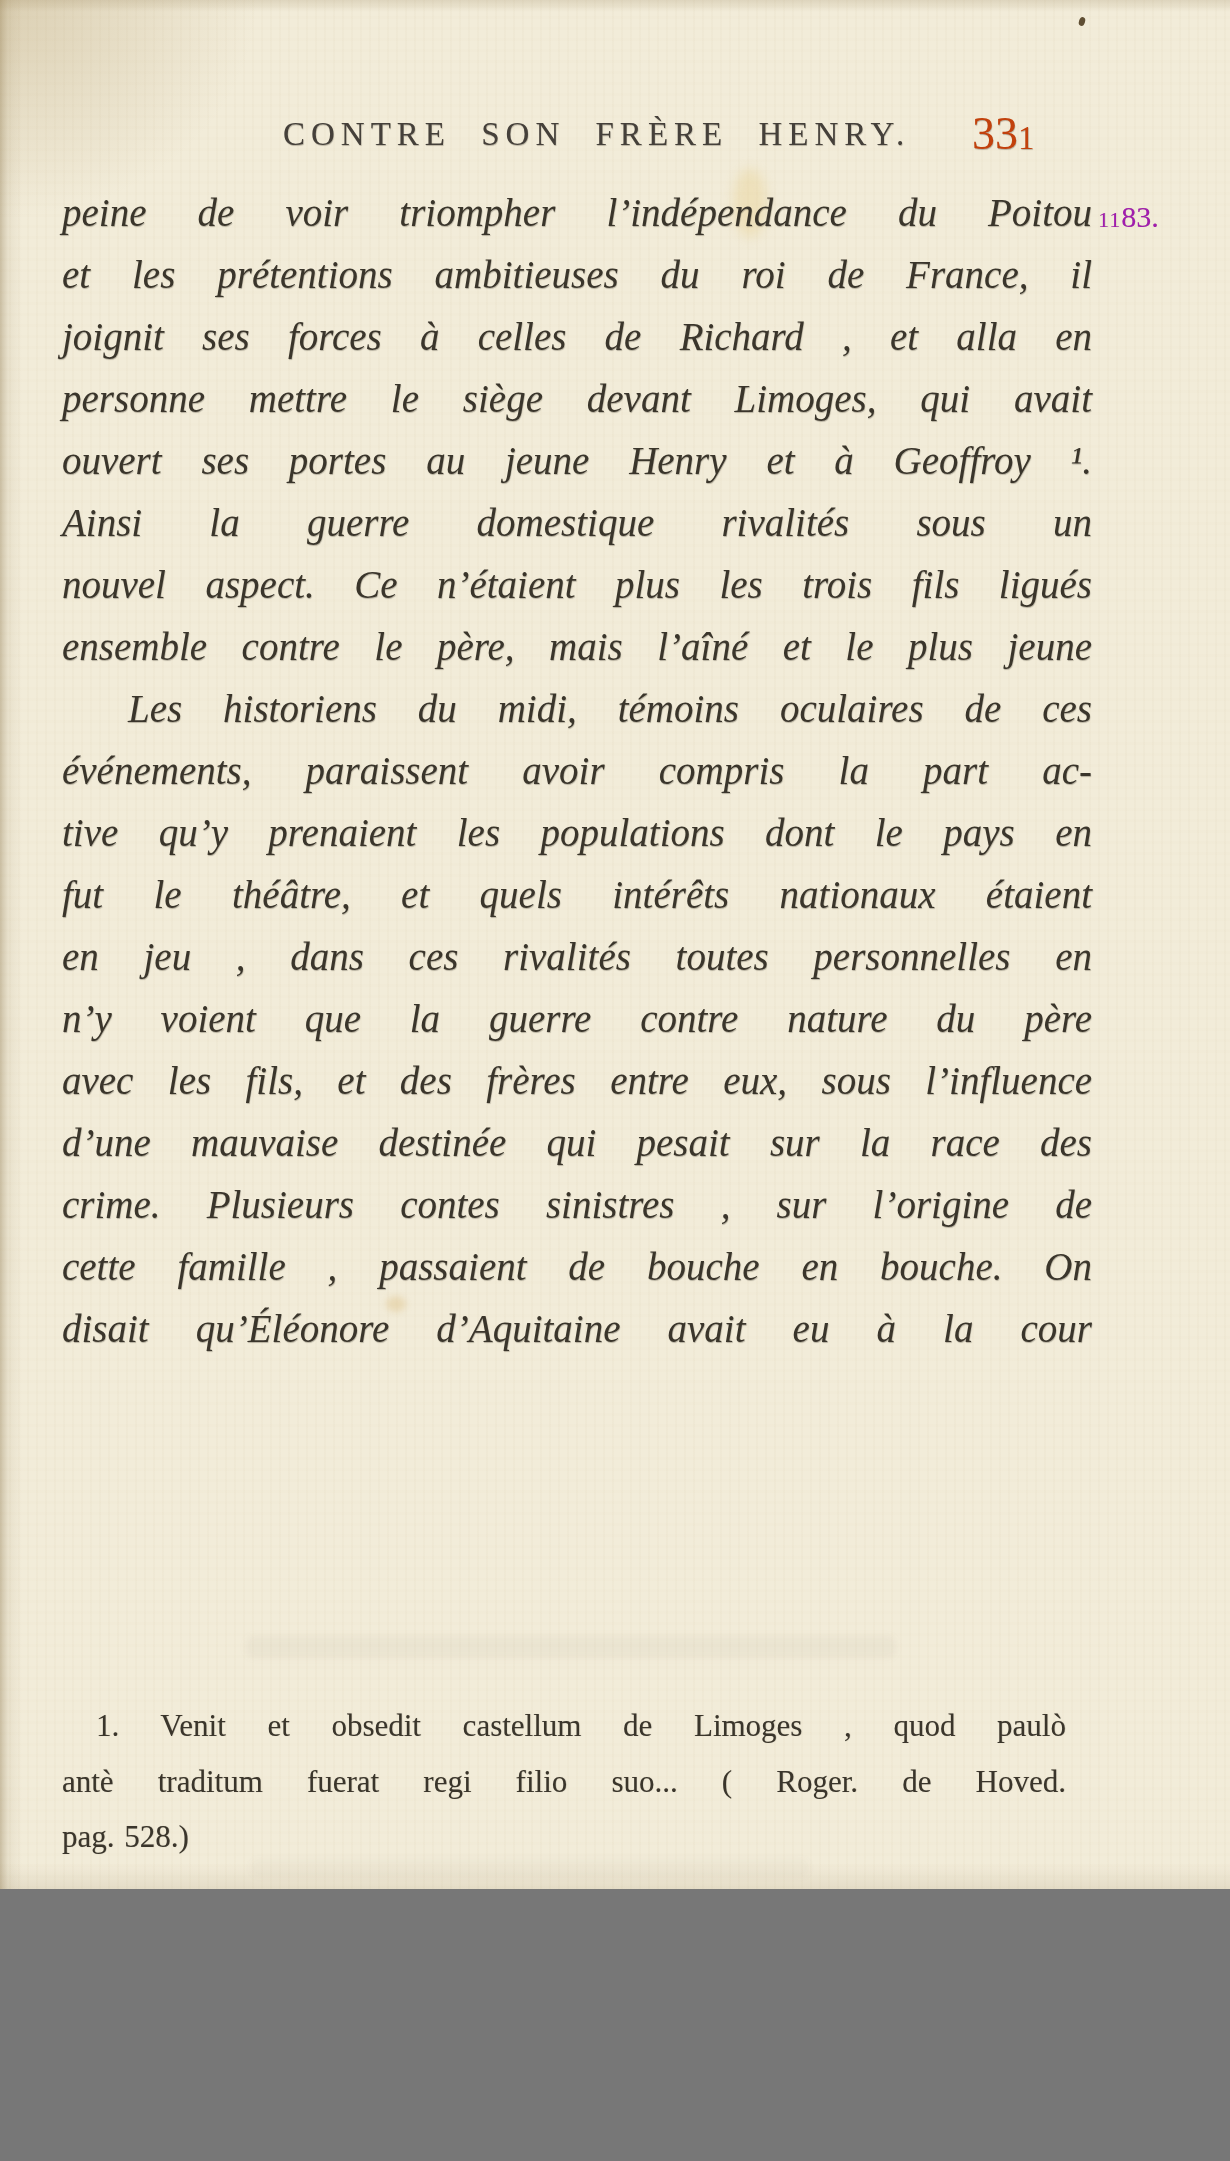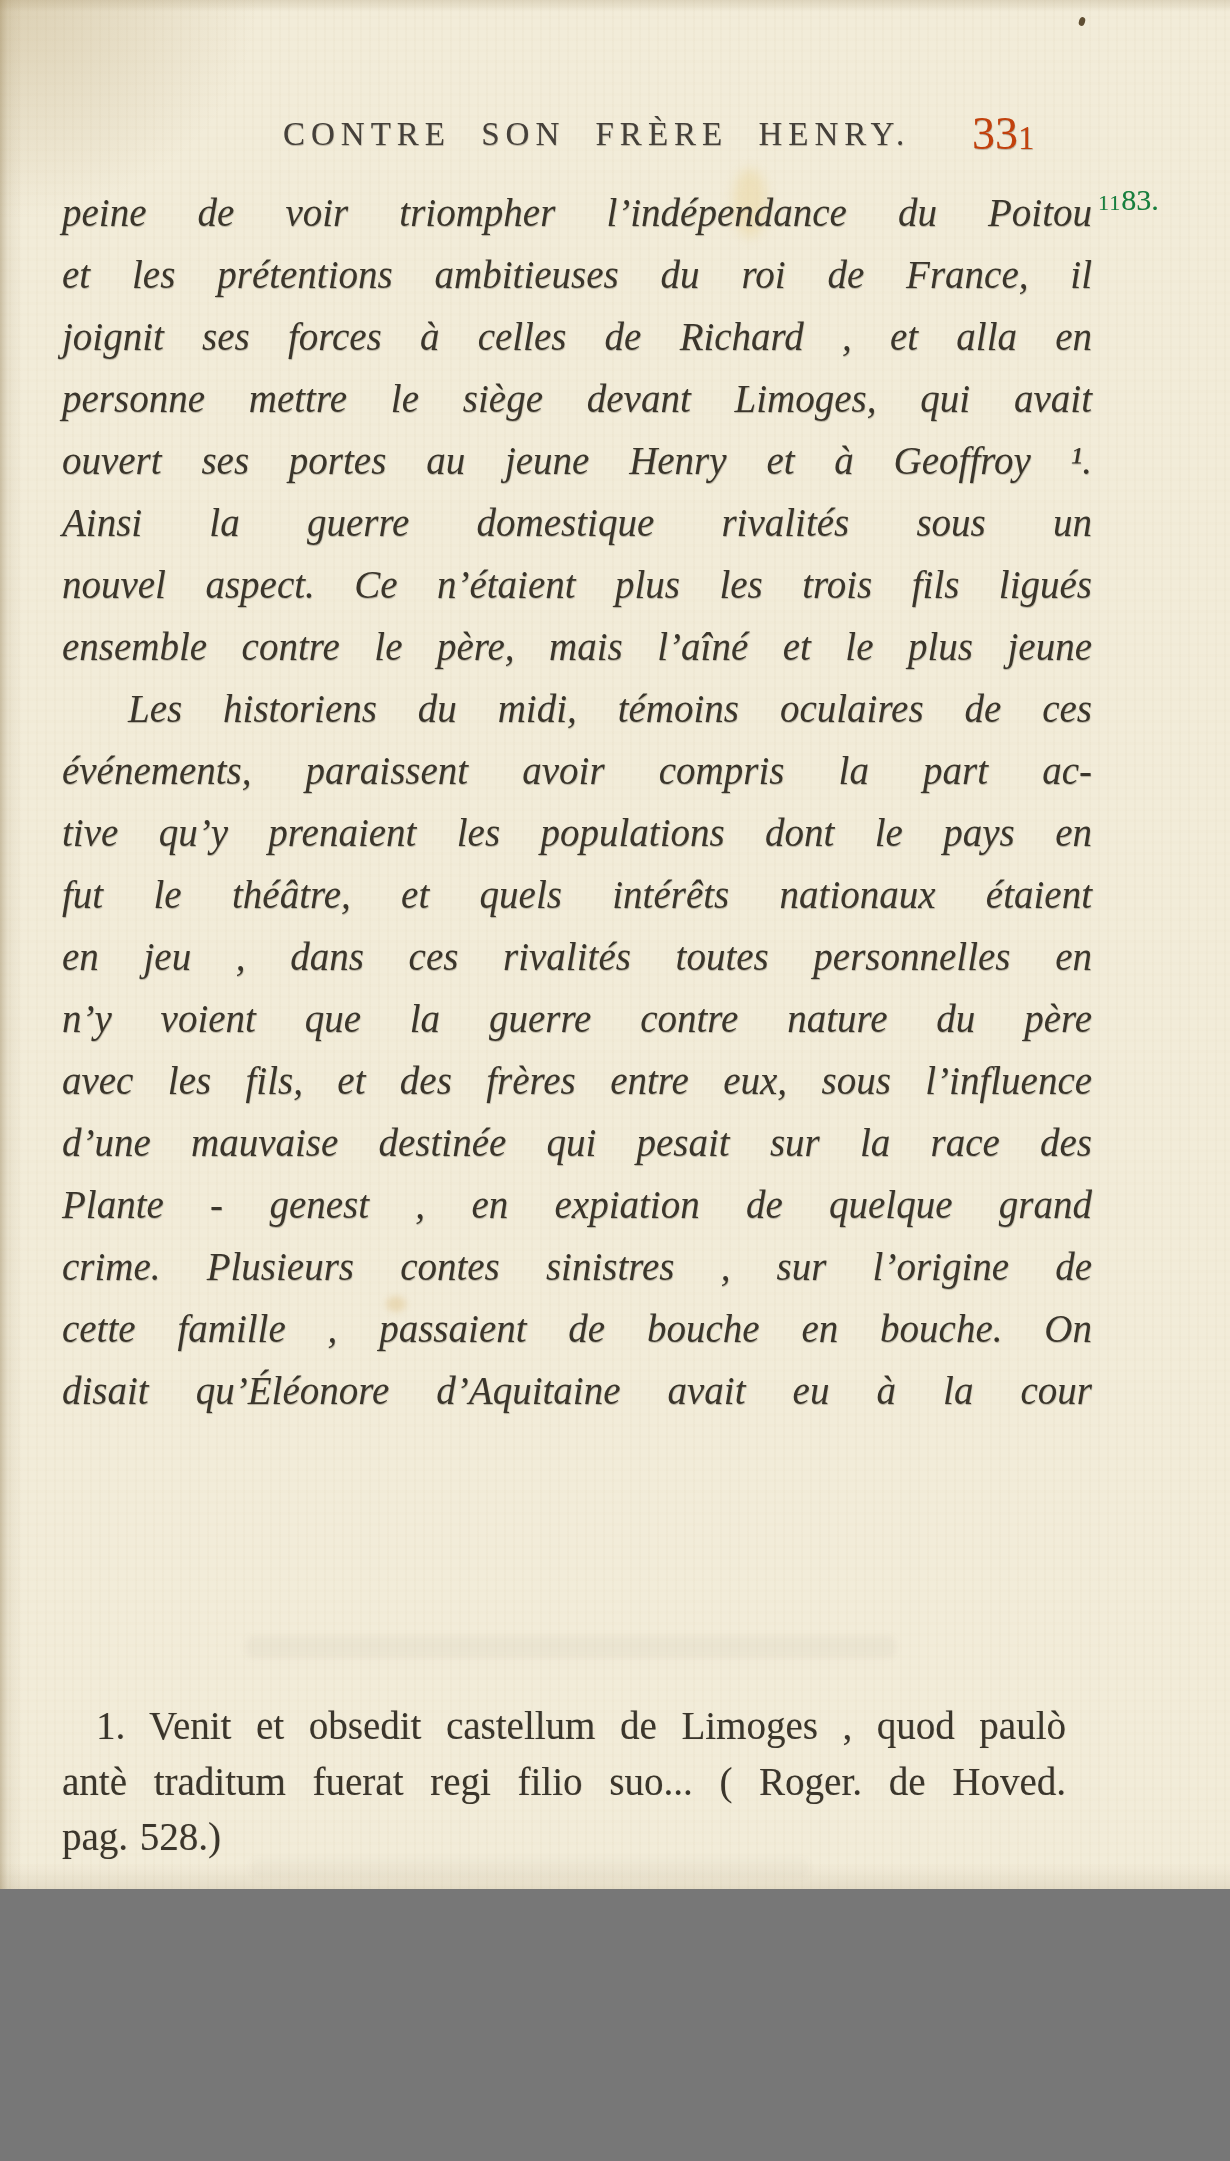--- a/index.html
+++ b/index.html
@@ -58,23 +58,23 @@
   .page-number{
     position:absolute;left:972px;top:110px;
     font-size:46px;line-height:48px;
     color:#c2410c;
     text-shadow:0.5px 0.5px 0.7px rgba(58,52,40,0.30);
   }
   .page-number .oldstyle{font-size:33px;}
 
   
   .margin-note{
-    position:absolute;left:1098px;top:182px;
+    position:absolute;left:1098px;top:199px;
     font-size:30px;line-height:36px;
-    color:#15803d;white-space:nowrap;
+    color:#a21caf;white-space:nowrap;
     text-shadow:0.4px 0.4px 0.6px rgba(58,52,40,0.30);
   }
   .margin-note .oldstyle{font-size:22px;letter-spacing:1px;}
 
   
   .body-text{
     position:absolute;left:62px;top:182px;width:1030px;
     font-size:39px;line-height:62px;
     text-shadow:0.5px 0.5px 0.8px rgba(58,52,40,0.32);
   }
@@ -84,21 +84,21 @@
     word-spacing:2px;
     white-space:normal;
     font-style:italic;
   }
   .line.para-end{text-align-last:left;}
   .line.indent{text-indent:66px;}
 
   
   .footnote{
     position:absolute;left:62px;top:1698px;width:1004px;
-    font-size:39px;line-height:55.5px;
+    font-size:31px;line-height:55.5px;
     text-shadow:0.4px 0.4px 0.7px rgba(58,52,40,0.30);
   }
   .fline{text-align:justify;text-align-last:justify;word-spacing:2px;}
   .fline.first{text-indent:34px;}
   .fline.last{text-align-last:left;}
 </style>
 </head>
 <body>
 
 <div class="page">
@@ -132,21 +132,20 @@
     <div class="line">nouvel aspect. Ce n’étaient plus les trois fils ligués</div>
     <div class="line">ensemble contre le père, mais l’aîné et le plus jeune</div>
     <div class="line indent">Les historiens du midi, témoins oculaires de ces</div>
     <div class="line">événements, paraissent avoir compris la part ac-</div>
     <div class="line">tive qu’y prenaient les populations dont le pays en</div>
     <div class="line">fut le théâtre, et quels intérêts nationaux étaient</div>
     <div class="line">en jeu , dans ces rivalités toutes personnelles en</div>
     <div class="line">n’y voient que la guerre contre nature du père</div>
     <div class="line">avec les fils, et des frères entre eux, sous l’influence</div>
     <div class="line">d’une mauvaise destinée qui pesait sur la race des</div>
-    <div class="line">Plante - genest , en expiation de quelque grand</div>
     <div class="line">crime. Plusieurs contes sinistres , sur l’origine de</div>
     <div class="line">cette famille , passaient de bouche en bouche. On</div>
     <div class="line">disait qu’Éléonore d’Aquitaine avait eu à la cour</div>
   </main>
 
   <div class="footnote">
     <div class="fline first">1. Venit et obsedit castellum de Limoges , quod paulò</div>
     <div class="fline">antè traditum fuerat regi filio suo... ( Roger. de Hoved.</div>
     <div class="fline last">pag. 528.)</div>
   </div>

